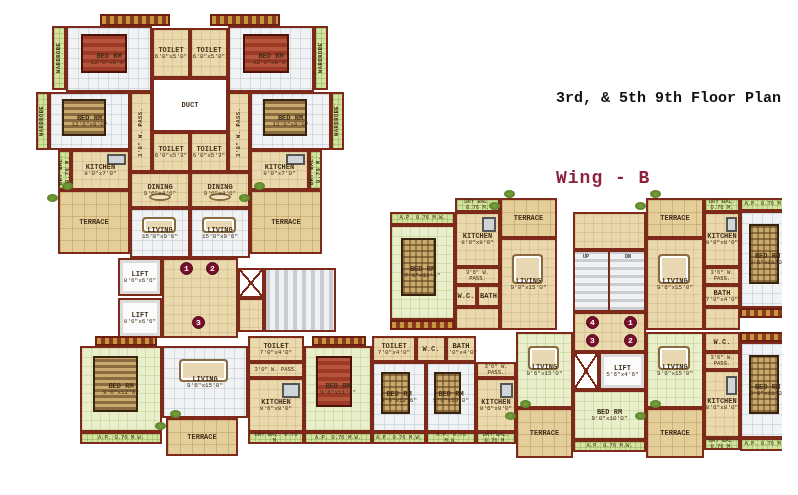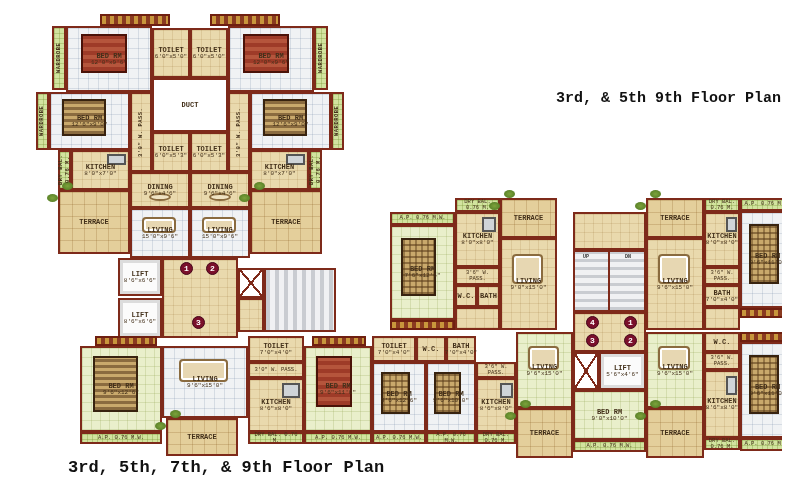--- a/index.html
+++ b/index.html
@@ -50,21 +50,21 @@
       border-radius:50%;background:radial-gradient(#7da33c,#4c7520);}
   .furn-plants::before{left:2px;bottom:2px;} .furn-plants::after{right:2px;top:2px;}
   .title{position:absolute;font-weight:bold;color:#111;z-index:8;white-space:nowrap;}
   .wing{position:absolute;font-weight:bold;color:#8e2340;z-index:8;font-size:18px;letter-spacing:1px;white-space:nowrap;}
 </style>
 </head>
 <body>
 
 <div id="canvas">
   <div class="title" style="left:556px;top:90px;font-size:15px;">3rd, &amp; 5th 9th Floor Plan</div>
-  <div class="title" style="left:68px;top:458px;font-size:17px;">3rd, 5th, 7th, &amp; 9th Floor Plan</div>
+  <div class="wing" style="left:556px;top:168px;">Wing - B</div>
 <div class="room fill-strip vert" style="left: 52px; top: 26px; width: 14px; height: 64px;">
       <div class="rlabel">
         <span>WARDROBE</span>
       </div>
     </div>
     <div class="room fill-white" style="left: 66px; top: 26px; width: 86px; height: 66px;">
       <div class="furn furn-bed-red"></div>
       <div class="rlabel">
         <span>BED RM</span>
         <span class="dims">12'0"x9'6"</span>

